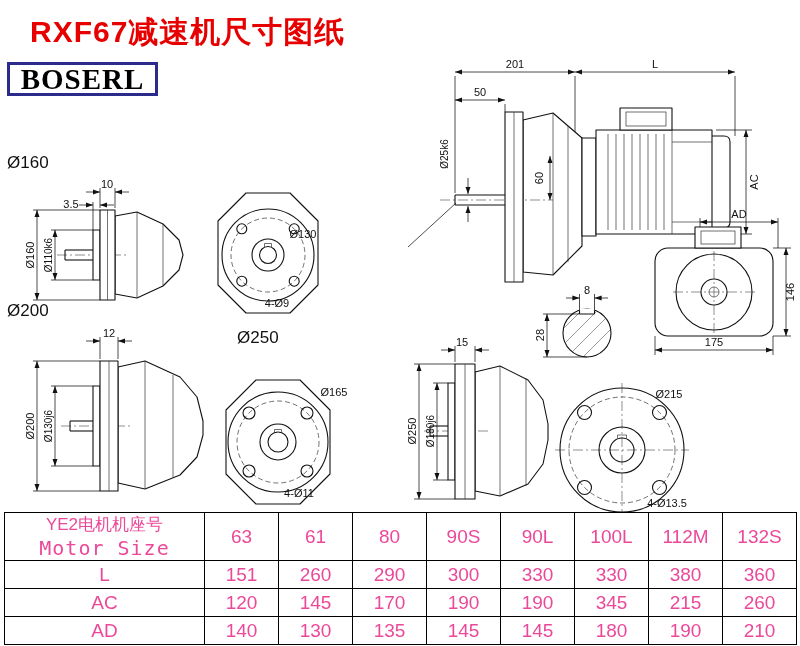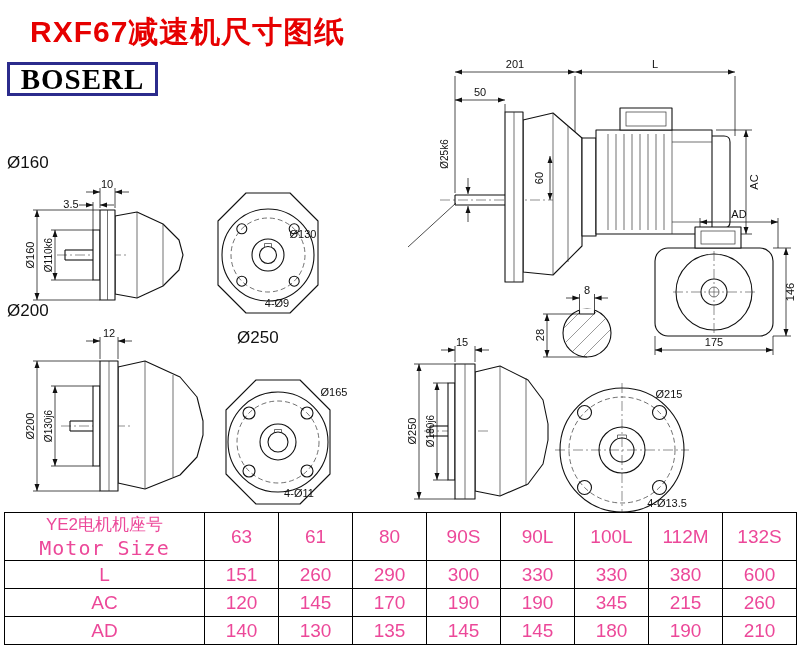--- a/index.html
+++ b/index.html
@@ -343,21 +343,21 @@
       </tr>
       <tr>
         <td>L</td>
         <td>151</td>
         <td>260</td>
         <td>290</td>
         <td>300</td>
         <td>330</td>
         <td>330</td>
         <td>380</td>
-        <td>600</td>
+        <td>360</td>
       </tr>
       <tr>
         <td>AC</td>
         <td>120</td>
         <td>145</td>
         <td>170</td>
         <td>190</td>
         <td>190</td>
         <td>345</td>
         <td>215</td>

